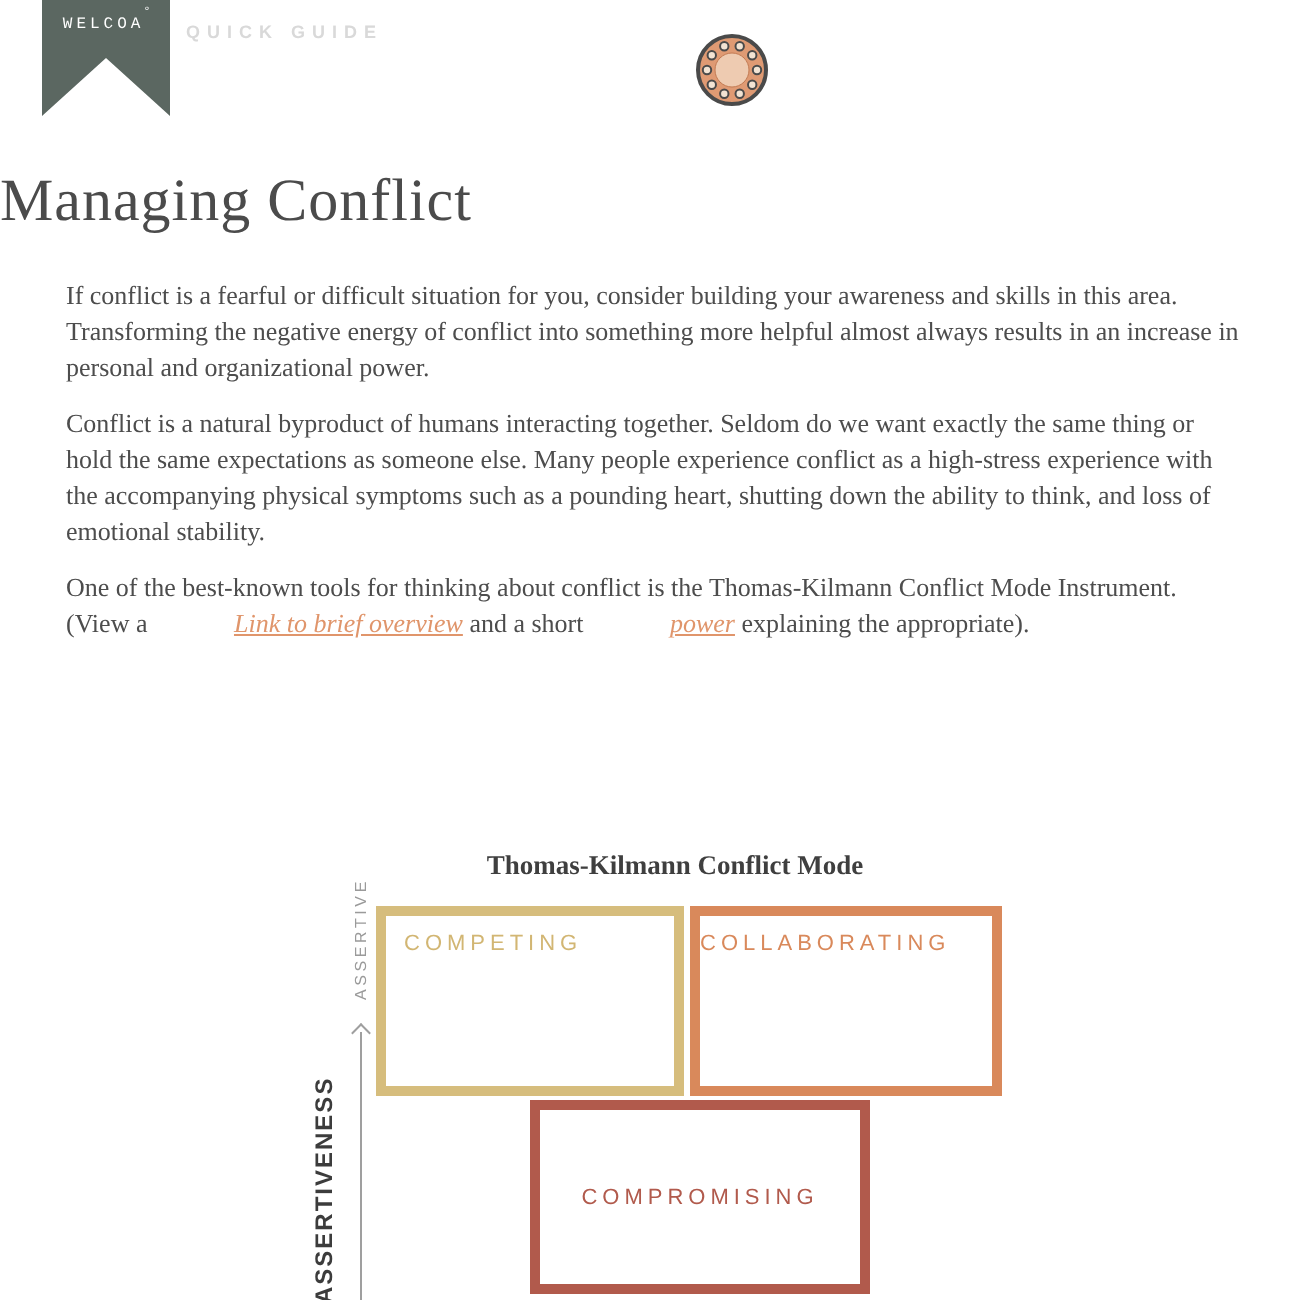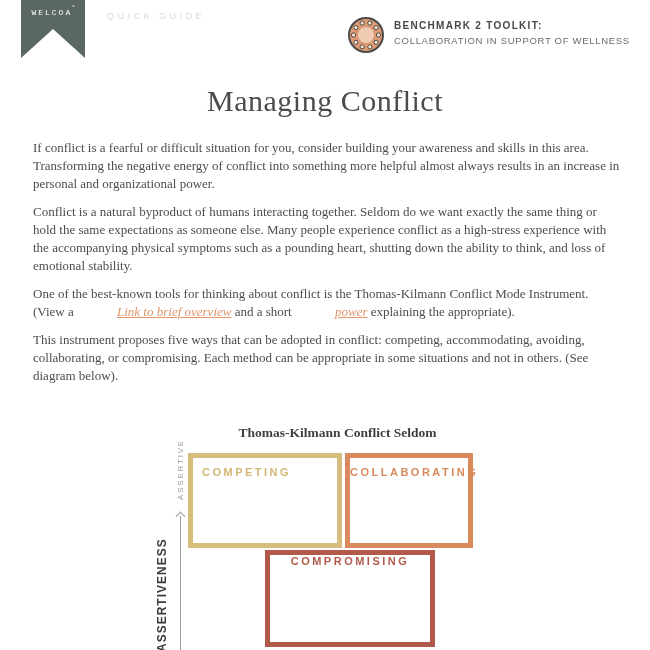--- a/index.html
+++ b/index.html
@@ -31,23 +31,23 @@
     letter-spacing: 2px;
   }
   .ribbon .brand-mark {
     color: #ffffff;
     font-family: "Liberation Sans", sans-serif;
     font-size: 6px;
     vertical-align: super;
   }
   .quick-guide {
     position: absolute;
-    left: 107px; top: 11px;
-    font-family: "Liberation Sans", sans-serif;
-    font-weight: normal;
+    left: 93px; top: 11px;
+    font-family: "Liberation Sans", sans-serif;
+    font-weight: bold;
     font-size: 9px;
     letter-spacing: 3.5px;
     color: #d9d9d9;
     text-align: right;
   }
   .badge {
     position: absolute;
     left: 347px; top: 16px;
     width: 38px; height: 38px;
   }
@@ -67,21 +67,21 @@
     font-size: 9.5px;
     letter-spacing: 0.7px;
     color: #6b6b6b;
   }
 
   
   .page-title {
     position: absolute;
     left: 0; top: 84px;
     width: 650px;
-    text-align: center;
+    text-align: left;
     font-family: "Liberation Serif", serif;
     font-weight: 400;
     font-size: 30px;
     letter-spacing: 0.5px;
     color: #4b4b4b;
   }
   .content {
     position: absolute;
     left: 33px; top: 139px;
     width: 588px;
@@ -142,46 +142,46 @@
     left: 177px; top: 513px;
     width: 7px; height: 7px;
     border-top: 1px solid #9f9f9f;
     border-left: 1px solid #9f9f9f;
     transform: rotate(45deg);
   }
   .tk-box {
     position: absolute;
     background: #ffffff;
     font-family: "Liberation Sans", sans-serif;
-    font-weight: bold;
+    font-weight: normal;
     font-size: 11px;
     letter-spacing: 2.5px;
   }
   .box-competing {
     left: 188px; top: 453px;
     width: 154px; height: 95px;
     border: 5px solid #d6bd7d;
     color: #d2b673;
     padding: 8px 0 0 9px;
   }
   .box-collaborating {
     left: 345px; top: 453px;
-    width: 128px; height: 95px;
+    width: 156px; height: 95px;
     border: 5px solid #d9895b;
     color: #d9895b;
     text-align: left;
     padding-top: 8px;
   }
   .box-compromising {
     left: 265px; top: 550px;
     width: 170px; height: 97px;
     border: 5px solid #b15a4c;
     color: #b15a4c;
     display: flex;
-    align-items: flex-start;
+    align-items: center;
     justify-content: center;
     z-index: 2;
   }
 </style>
 </head>
 <body>
 
 <div class="page">
 
   <div class="ribbon">
@@ -199,35 +199,30 @@
       <circle cx="15.14" cy="30.89" r="2.1"></circle>
       <circle cx="8.89" cy="26.35" r="2.1"></circle>
       <circle cx="6.5" cy="19" r="2.1"></circle>
       <circle cx="8.89" cy="11.65" r="2.1"></circle>
       <circle cx="15.14" cy="7.11" r="2.1"></circle>
       <circle cx="22.86" cy="7.11" r="2.1"></circle>
       <circle cx="29.11" cy="11.65" r="2.1"></circle>
     </g>
   </svg>
 
-  <div class="toolkit-text">
-    <div class="toolkit-title">BENCHMARK 2 TOOLKIT:</div>
-    <div class="toolkit-subtitle">COLLABORATION IN SUPPORT OF WELLNESS</div>
-  </div>
 
   <h1 class="page-title">Managing Conflict</h1>
 
   <div class="content">
     <p>If conflict is a fearful or difficult situation for you, consider building your awareness and skills in this area. Transforming the negative energy of conflict into something more helpful almost always results in an increase in personal and organizational power.</p>
     <p>Conflict is a natural byproduct of humans interacting together. Seldom do we want exactly the same thing or hold the same expectations as someone else. Many people experience conflict as a high-stress experience with the accompanying physical symptoms such as a pounding heart, shutting down the ability to think, and loss of emotional stability.</p>
     <p><span>One of the best-known tools for thinking about conflict is the Thomas-Kilmann Conflict Mode Instrument. (View a </span><a class="doc-link">Link to brief overview</a><span> and a short </span><a class="doc-link">power</a><span> explaining the appropriate).</span></p>
-    <p>This instrument proposes five ways that can be adopted in conflict: competing, accommodating, avoiding, collaborating, or compromising. Each method can be appropriate in some situations and not in others. (See diagram below).</p>
-  </div>
-
-  <div class="diagram-title">Thomas-Kilmann Conflict Seldom</div>
+  </div>
+
+  <div class="diagram-title">Thomas-Kilmann Conflict Mode</div>
 
   <div class="vtext axis-tick-label">ASSERTIVE</div>
   <div class="axis-arrowhead"></div>
   <div class="axis-line"></div>
   <div class="vtext axis-label">ASSERTIVENESS</div>
 
   <div class="tk-box box-competing">
     <span>COMPETING</span>
   </div>
   <div class="tk-box box-collaborating">

